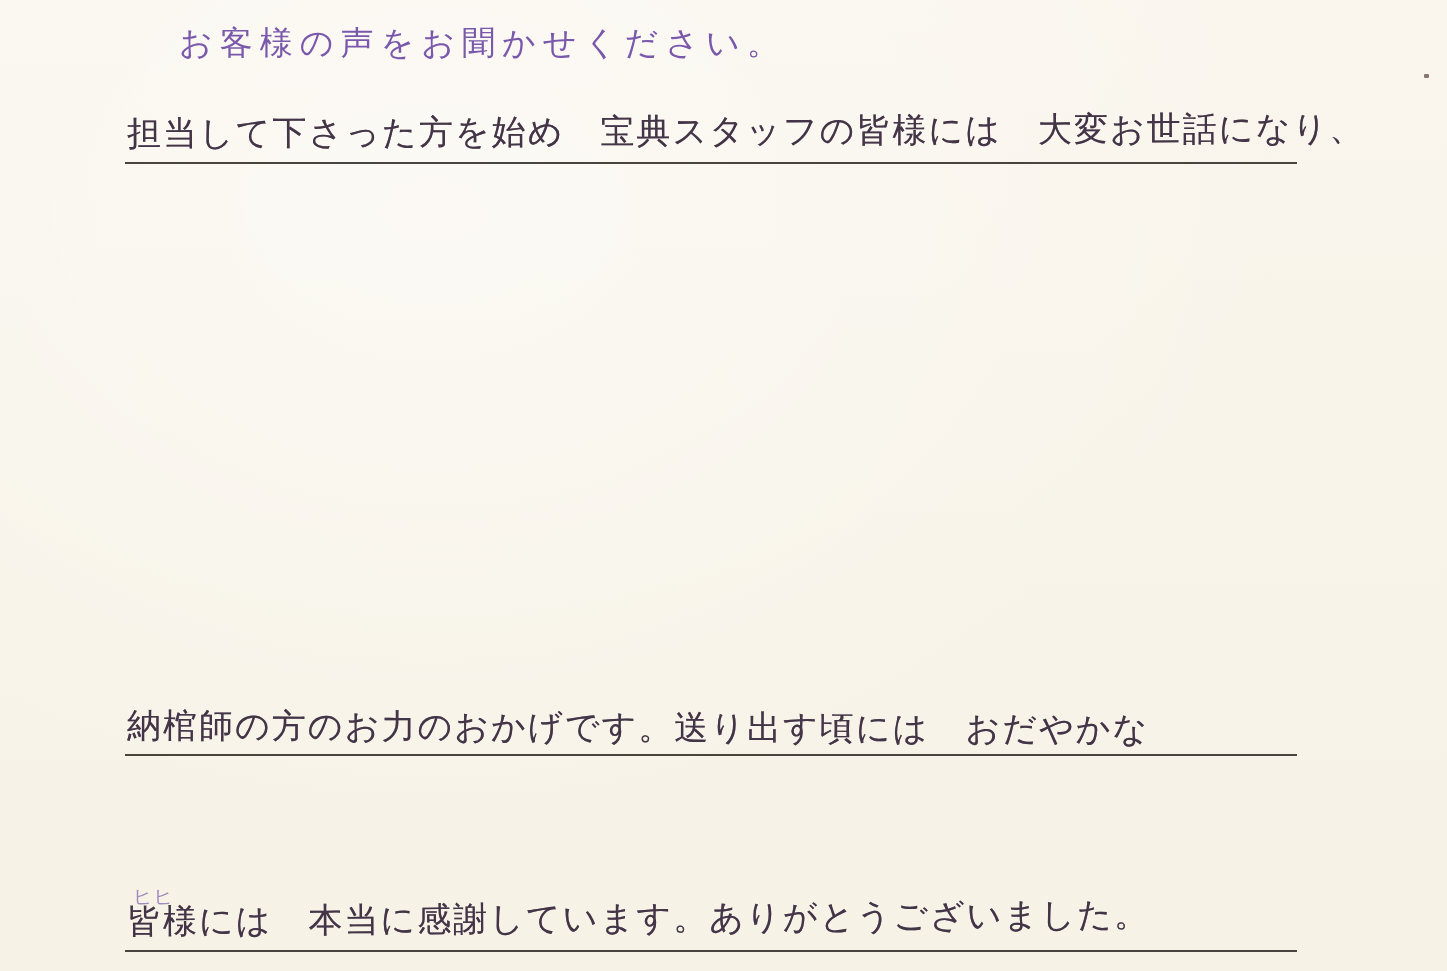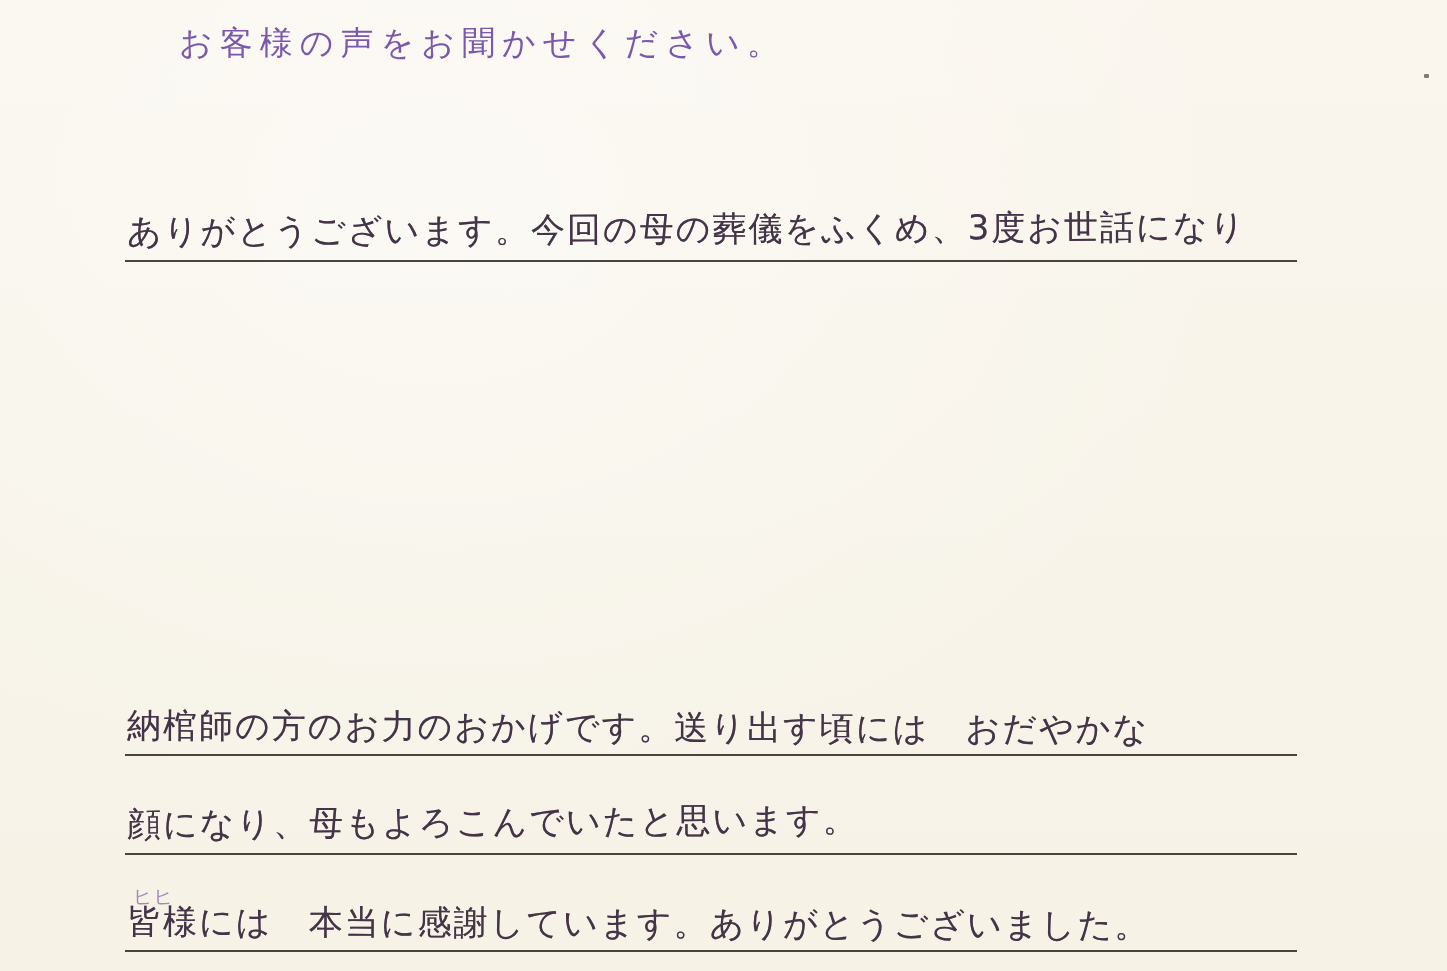--- a/index.html
+++ b/index.html
@@ -78,28 +78,25 @@
     opacity: 0.8;
   }
 </style>
 </head>
 <body>
 
 <div class="paper">
 
   <h1 class="title">お客様の声をお聞かせください。</h1>
 
-  <div class="line" style="top:182px">
-    <span class="hw">ありがとうございます。今回の母の葬儀をふくめ、3度お世話になり</span>
+  <div class="line" style="top:84px">
+    <span class="hw">担当して下さった方を始め　宝典スタッフの皆様には　大変お世話になり、</span>
   </div>
   <div class="line" style="top:676px">
     <span class="hw">納棺師の方のお力のおかげです。送り出す頃には　おだやかな</span>
-  </div>
-  <div class="line" style="top:775px">
-    <span class="hw">顔になり、母もよろこんでいたと思います。</span>
   </div>
   <div class="line" style="top:872px">
     <span class="hw">皆様には　本当に感謝しています。ありがとうございました。</span>
   </div>
 
   <span class="correction">ヒヒ</span>
   <span class="speck"></span>
 
 </div>
 

